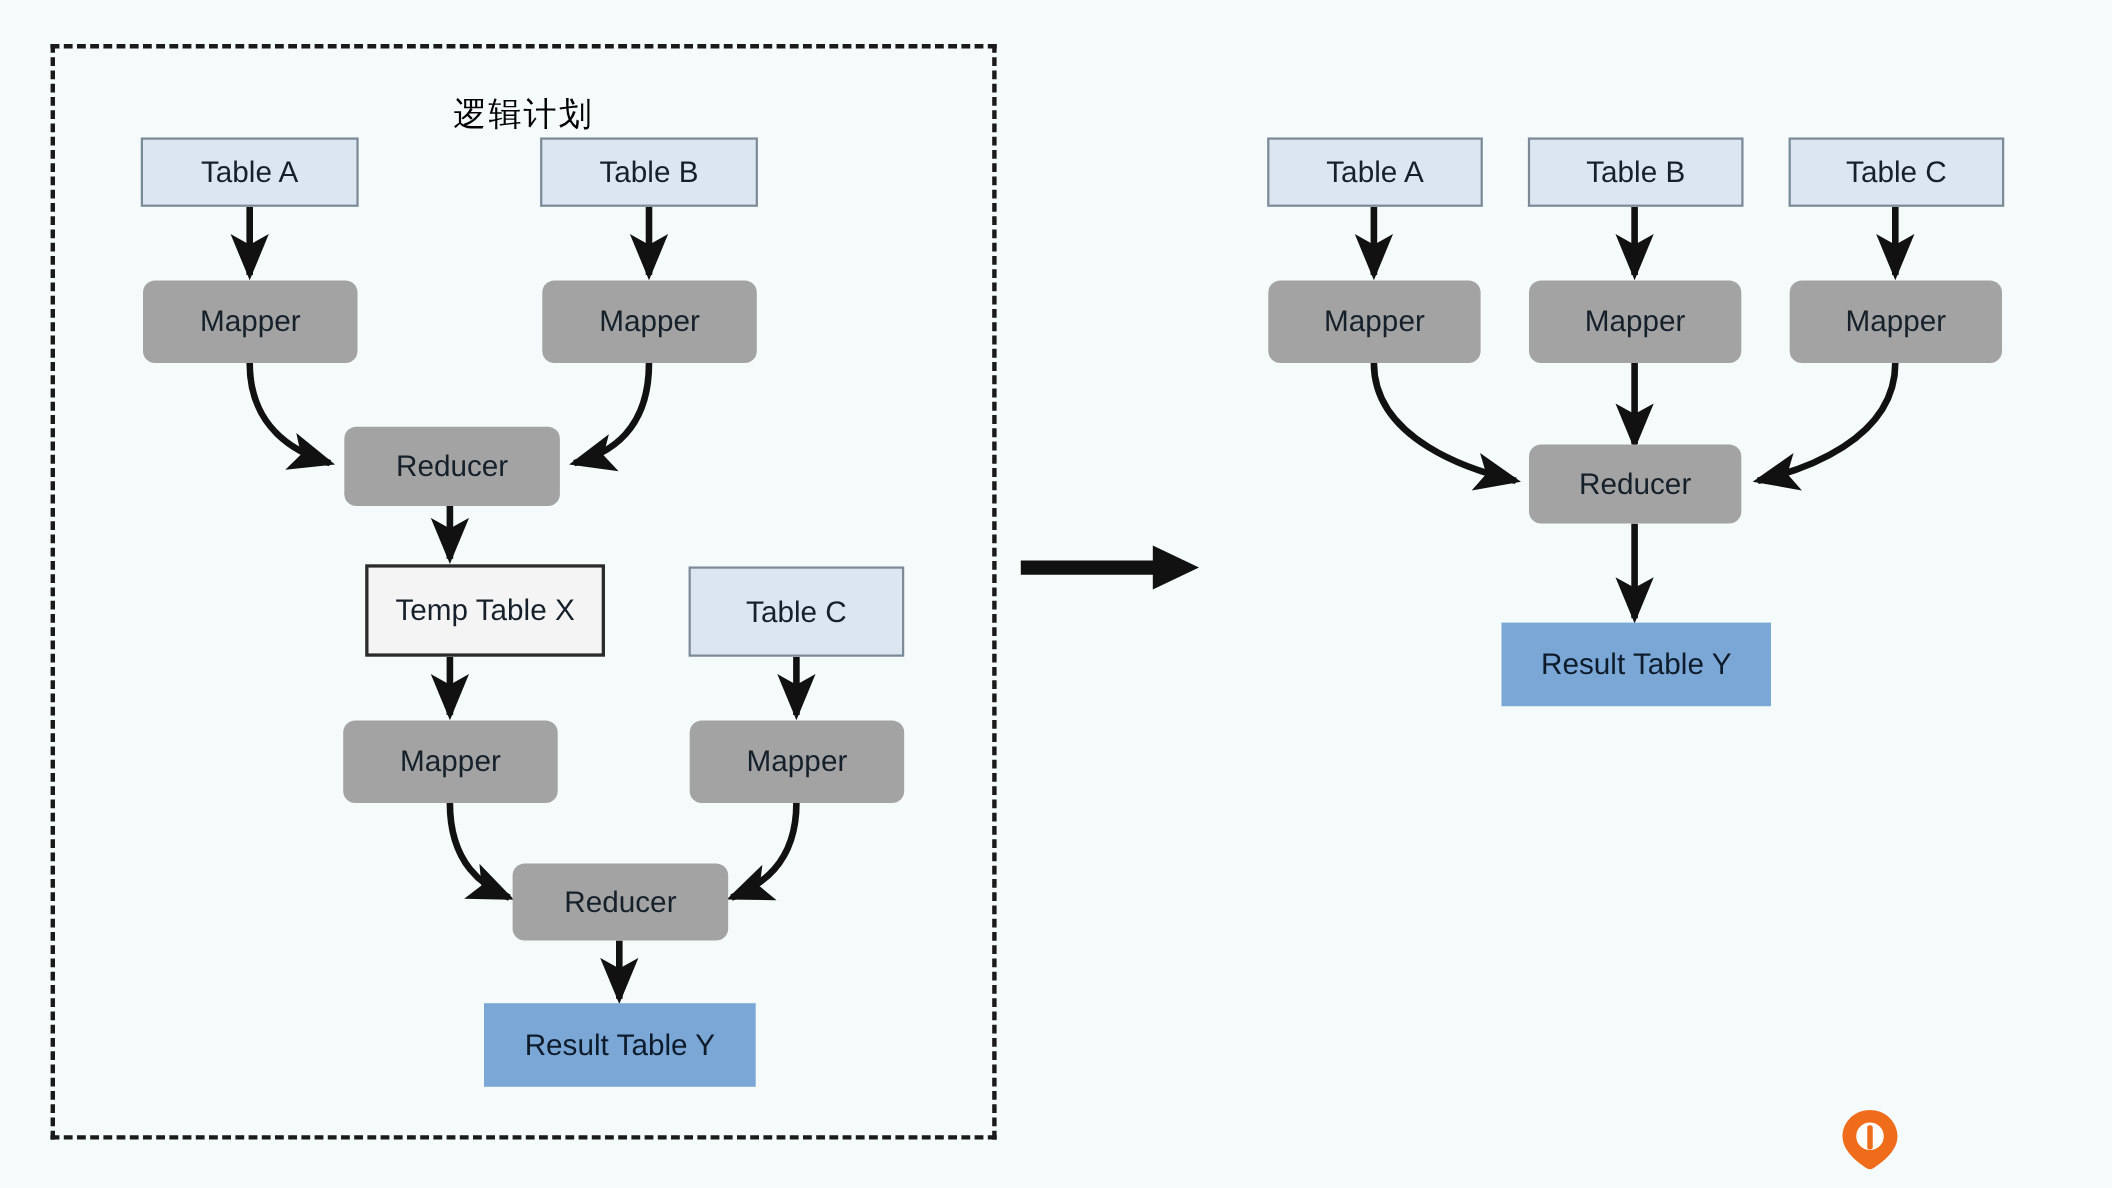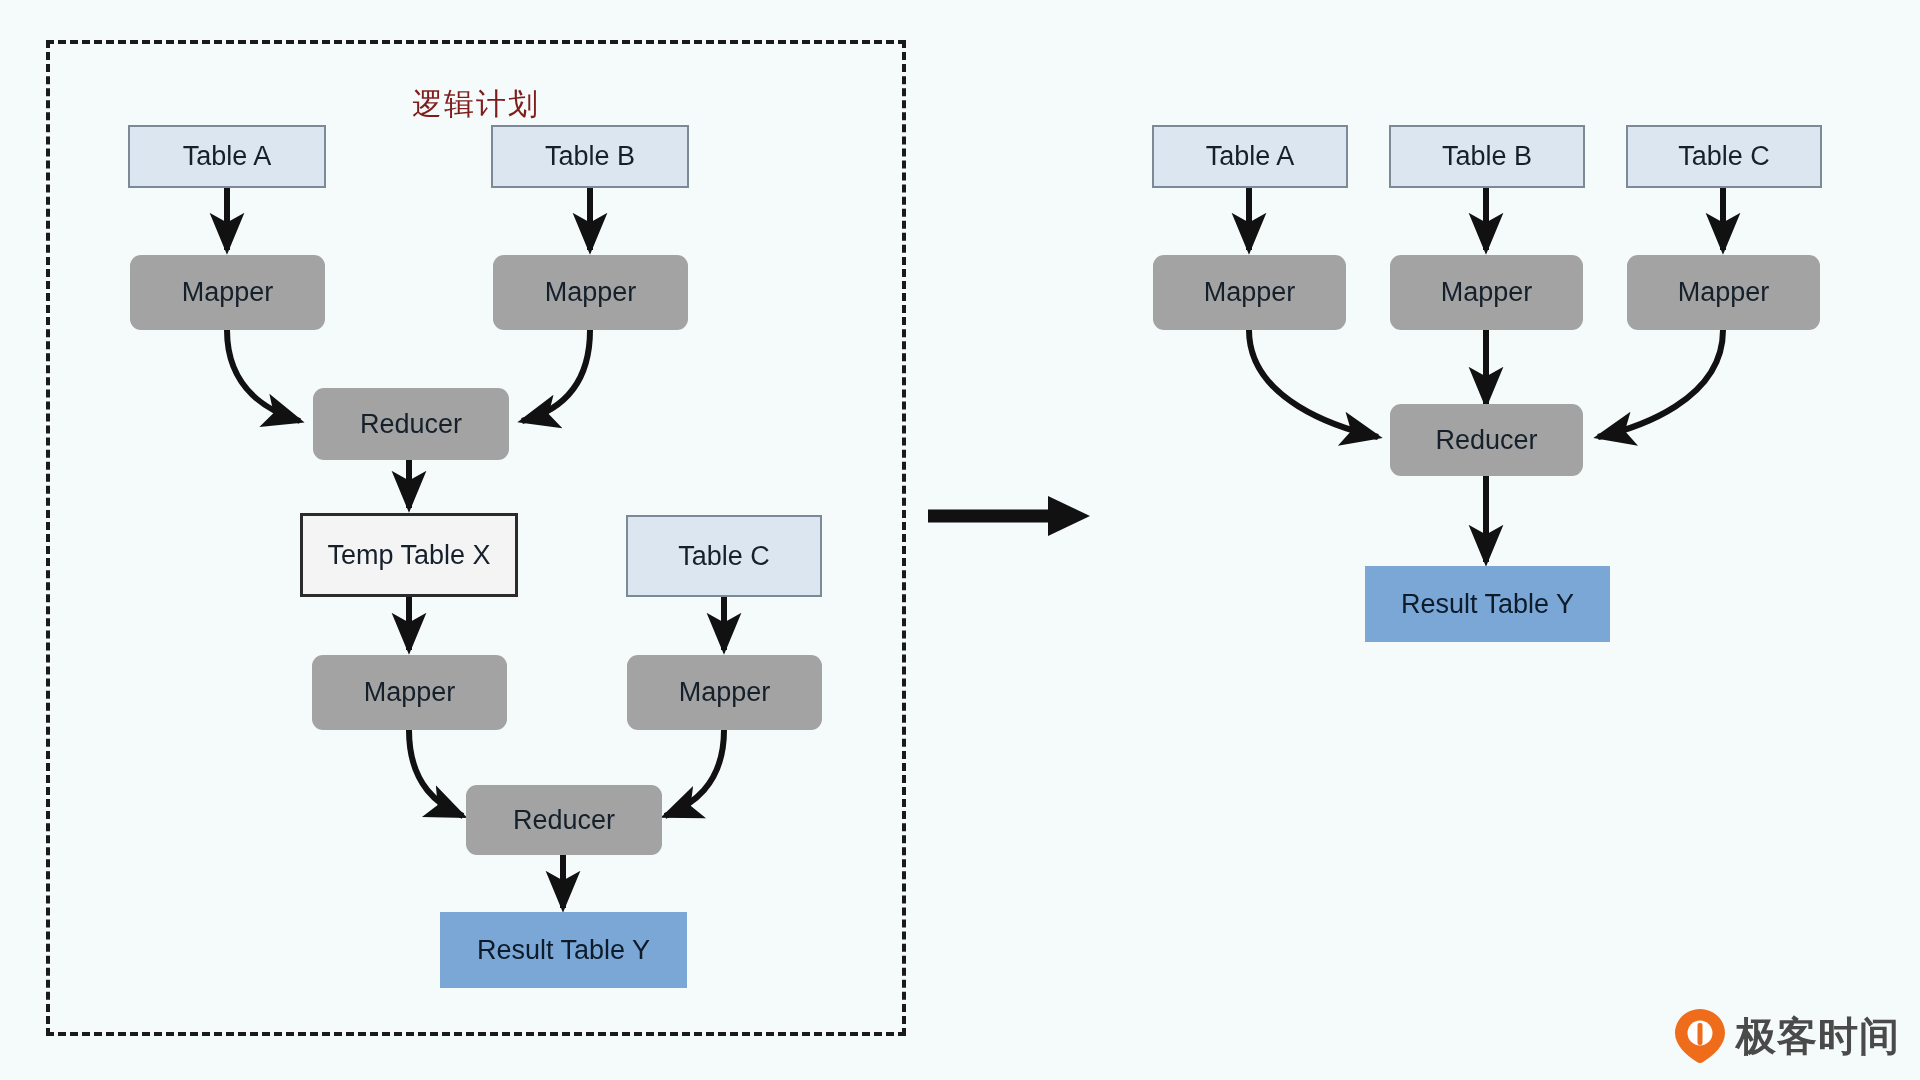--- a/index.html
+++ b/index.html
@@ -24,21 +24,21 @@
     background: transparent;
   }
   #panel-logical  { left: 46px;   top: 40px; width: 860px;  height: 996px; }
   #panel-physical { left: 1100px; top: 40px; width: 774px;  height: 678px; }
 
   .panel-title {
     position: absolute;
     width: 100%;
     text-align: center;
     font-size: 30px;
-    color: #7f1d1d;
+    color: #000000;
     letter-spacing: 2px;
     white-space: nowrap;
   }
   #panel-logical  .panel-title { top: 40px; }
   #panel-physical .panel-title { top: 40px; }
 
   
   .node {
     position: absolute;
     display: flex;
@@ -56,20 +56,21 @@
   .node-mapper, .node-reducer {
     background: #a3a3a3;
     border: none;
     border-radius: 11px;
     font-size: 27px;
   }
   .node-temp {
     background: #f4f4f4;
     border: 3px solid #2b2b2b;
     font-size: 27px;
+    margin-left: 32px;
   }
   .node-result {
     background: #7ba7d7;
     border: none;
     font-size: 27px;
     color: #0d1b2a;
   }
 
   
   #arrows {
@@ -234,16 +235,15 @@
     <span>Result Table Y</span>
   </div>
 
   <div id="watermark">
     <svg width="52" height="56" viewBox="0 0 52 56" xmlns="http://www.w3.org/2000/svg">
       <path d="M26 1 C12 1 1 12 1 25 C1 37 12 47 23 54 C24.5 55.3 27.5 55.3 29 54 C40 47 51 37 51 25 C51 12 40 1 26 1 Z" fill="#ef6c1a"></path>
       <circle cx="26" cy="25" r="12.5" fill="#ffffff"></circle>
       <path d="M26 13 L26 47 L20 41 L26 41 Z" fill="#ef6c1a"></path>
       <rect x="23.5" y="15" width="5" height="22" rx="2" fill="#ef6c1a"></rect>
     </svg>
-    <span id="watermark-text">极客时间</span>
   </div>
 
 </div>
 
 </body></html>

